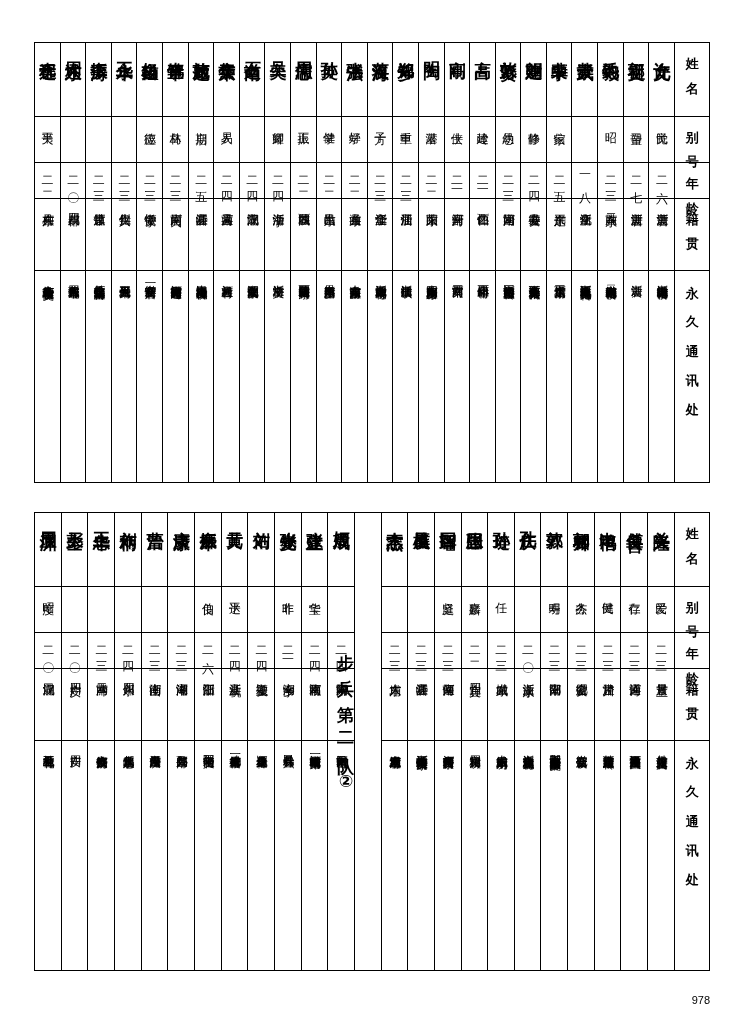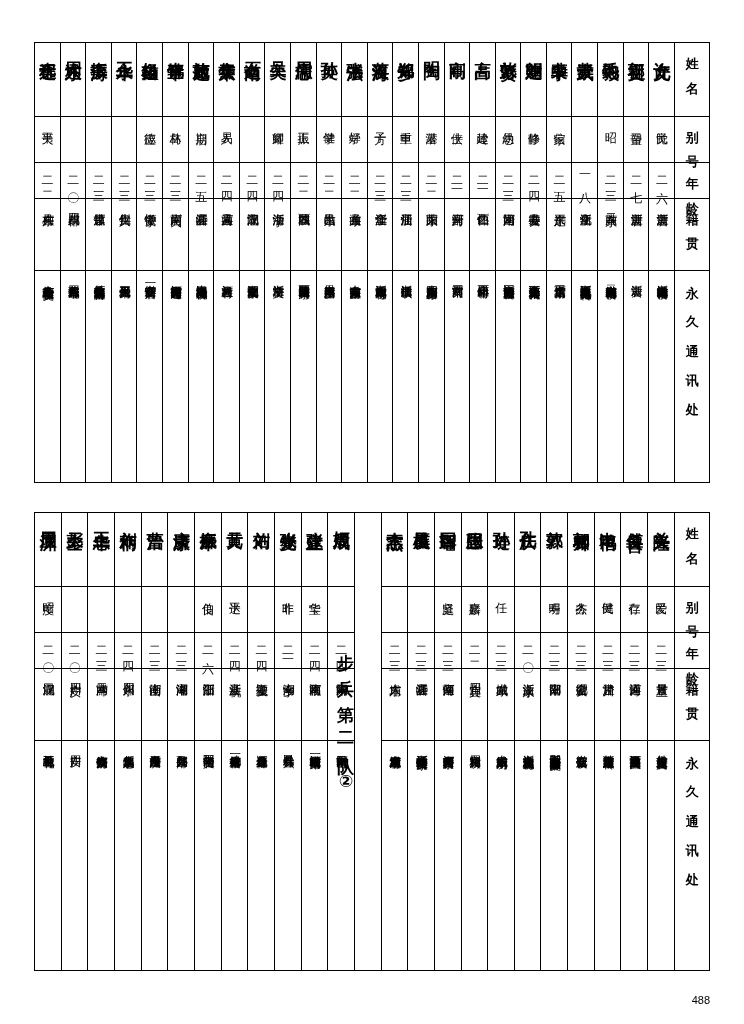--- a/index.html
+++ b/index.html
@@ -921,15 +921,15 @@
             <span class="v">永 久 通 讯 处</span>
           </td>
     </tr>
   </tbody>
     </table>
 
   <div class="unit-caption">
     <span class="v">步 兵 第 二 队 ②</span>
   </div>
 
-  <div class="page-number">488</div>
+  <div class="page-number">978</div>
 
 </div>
 
 </body></html>

